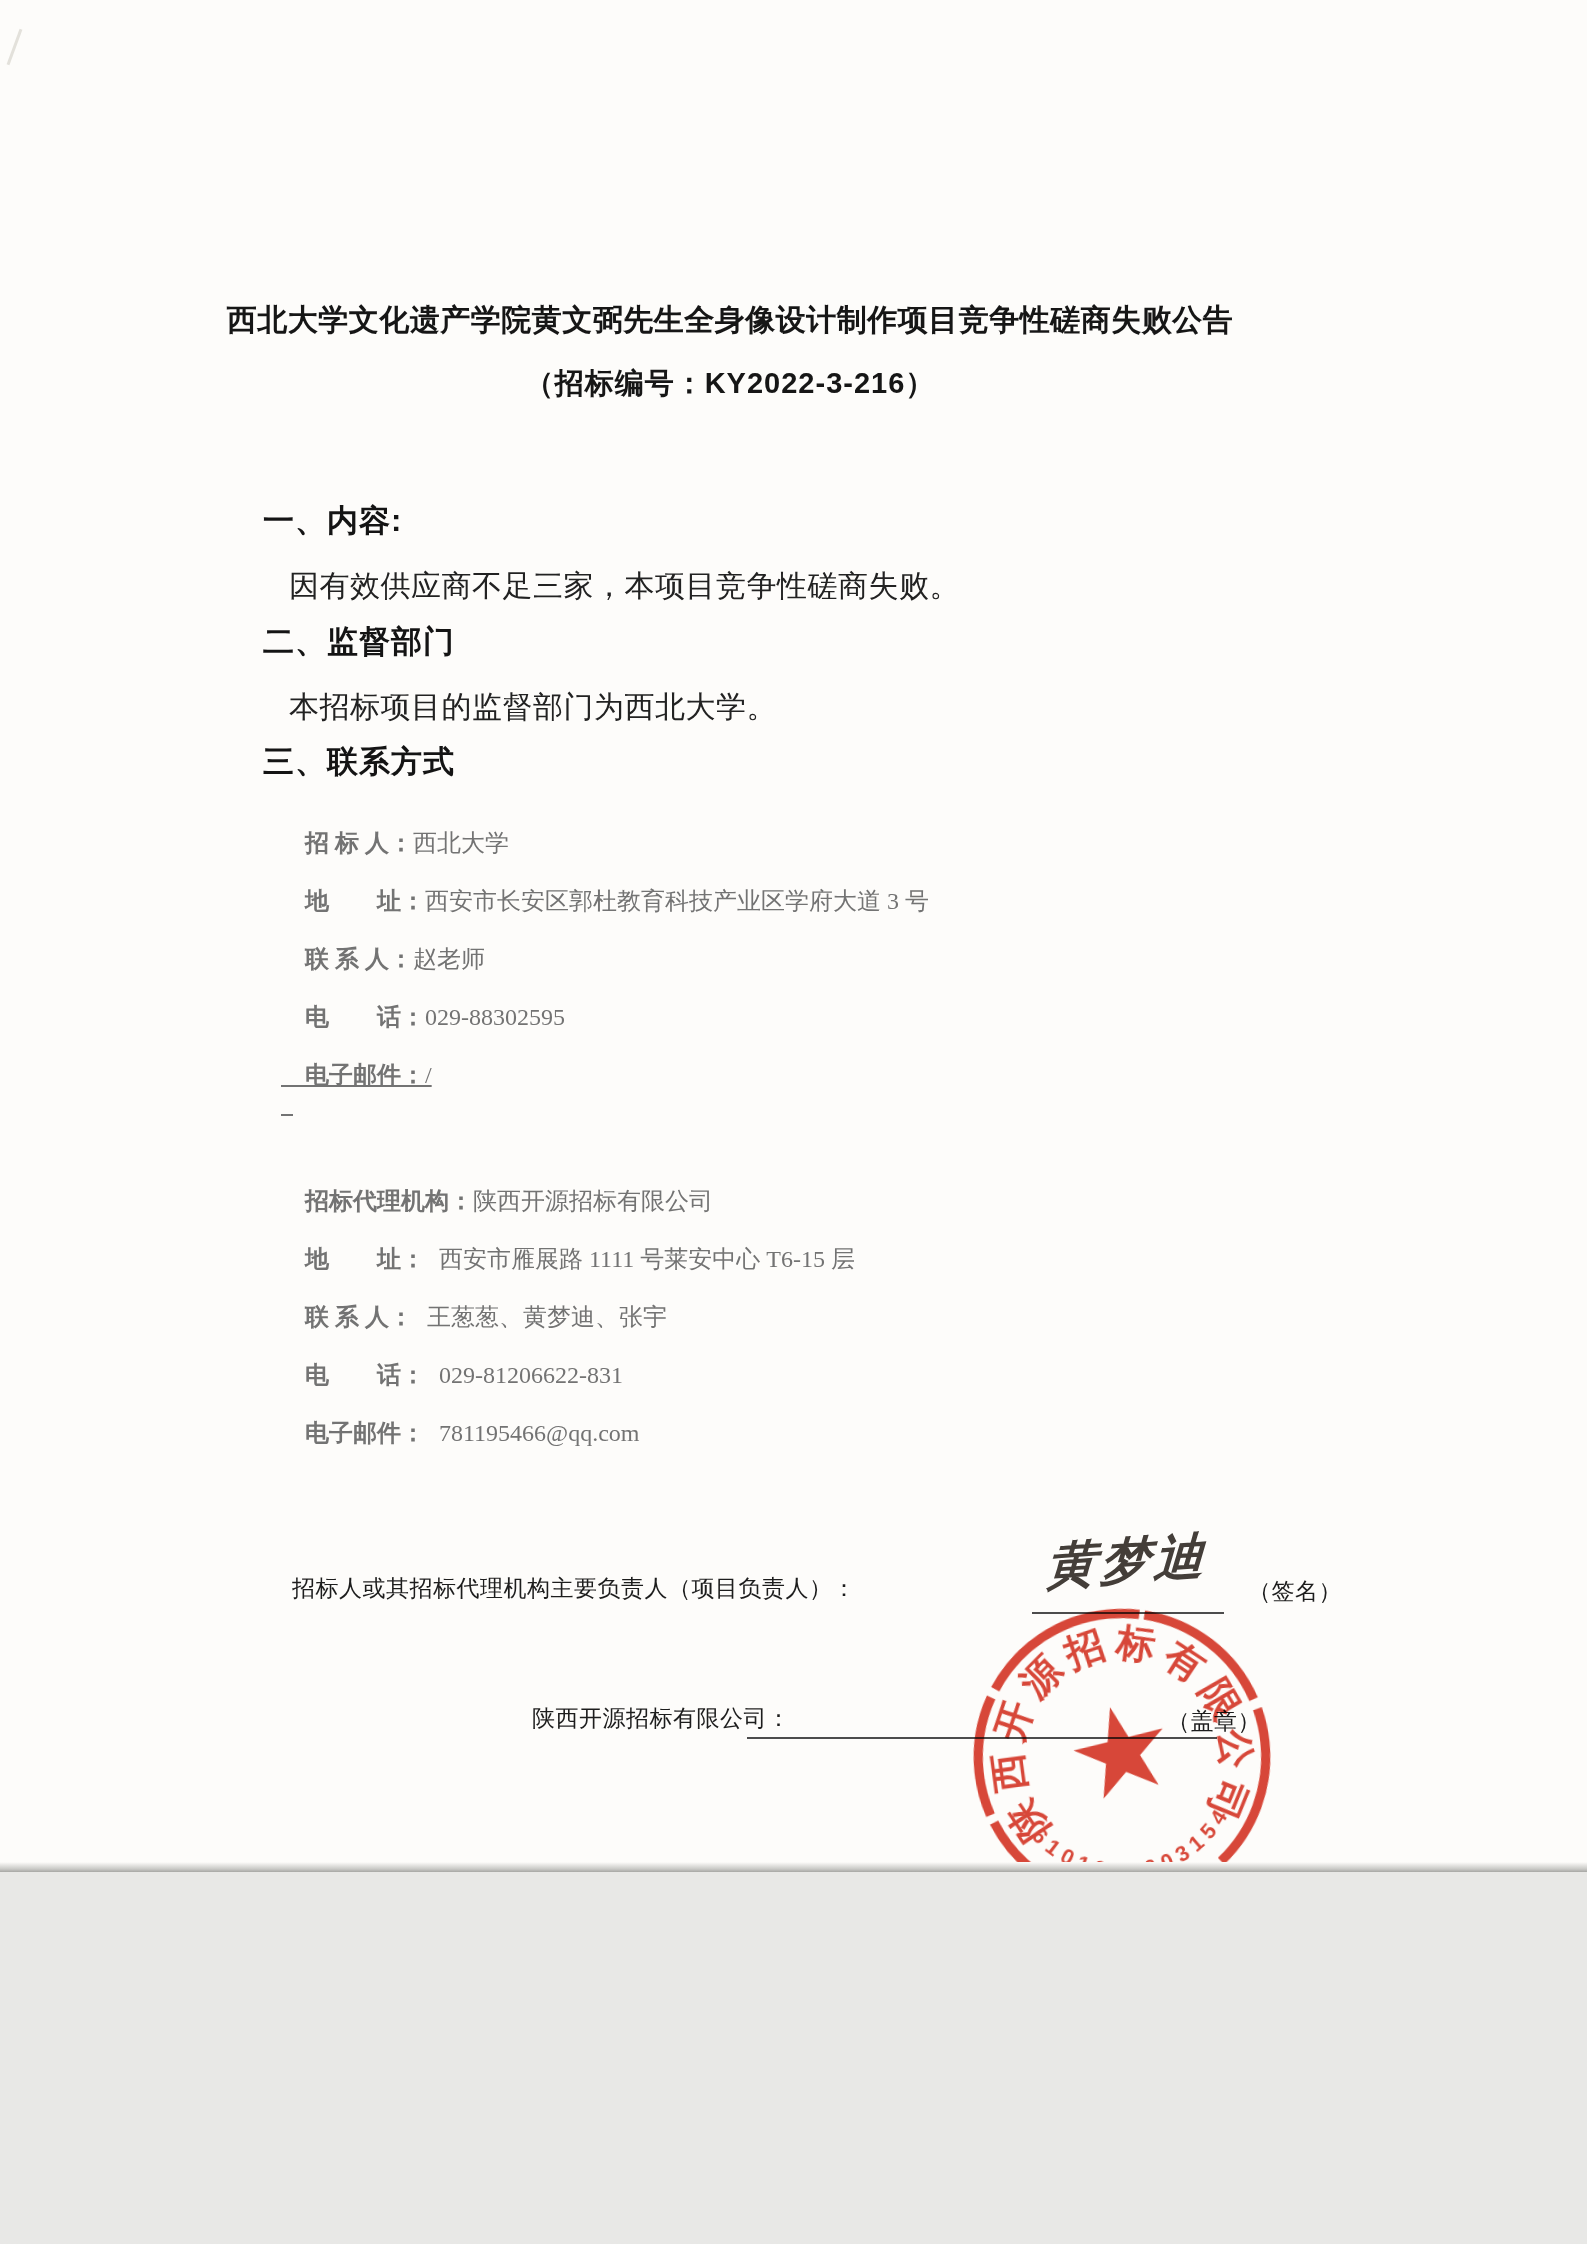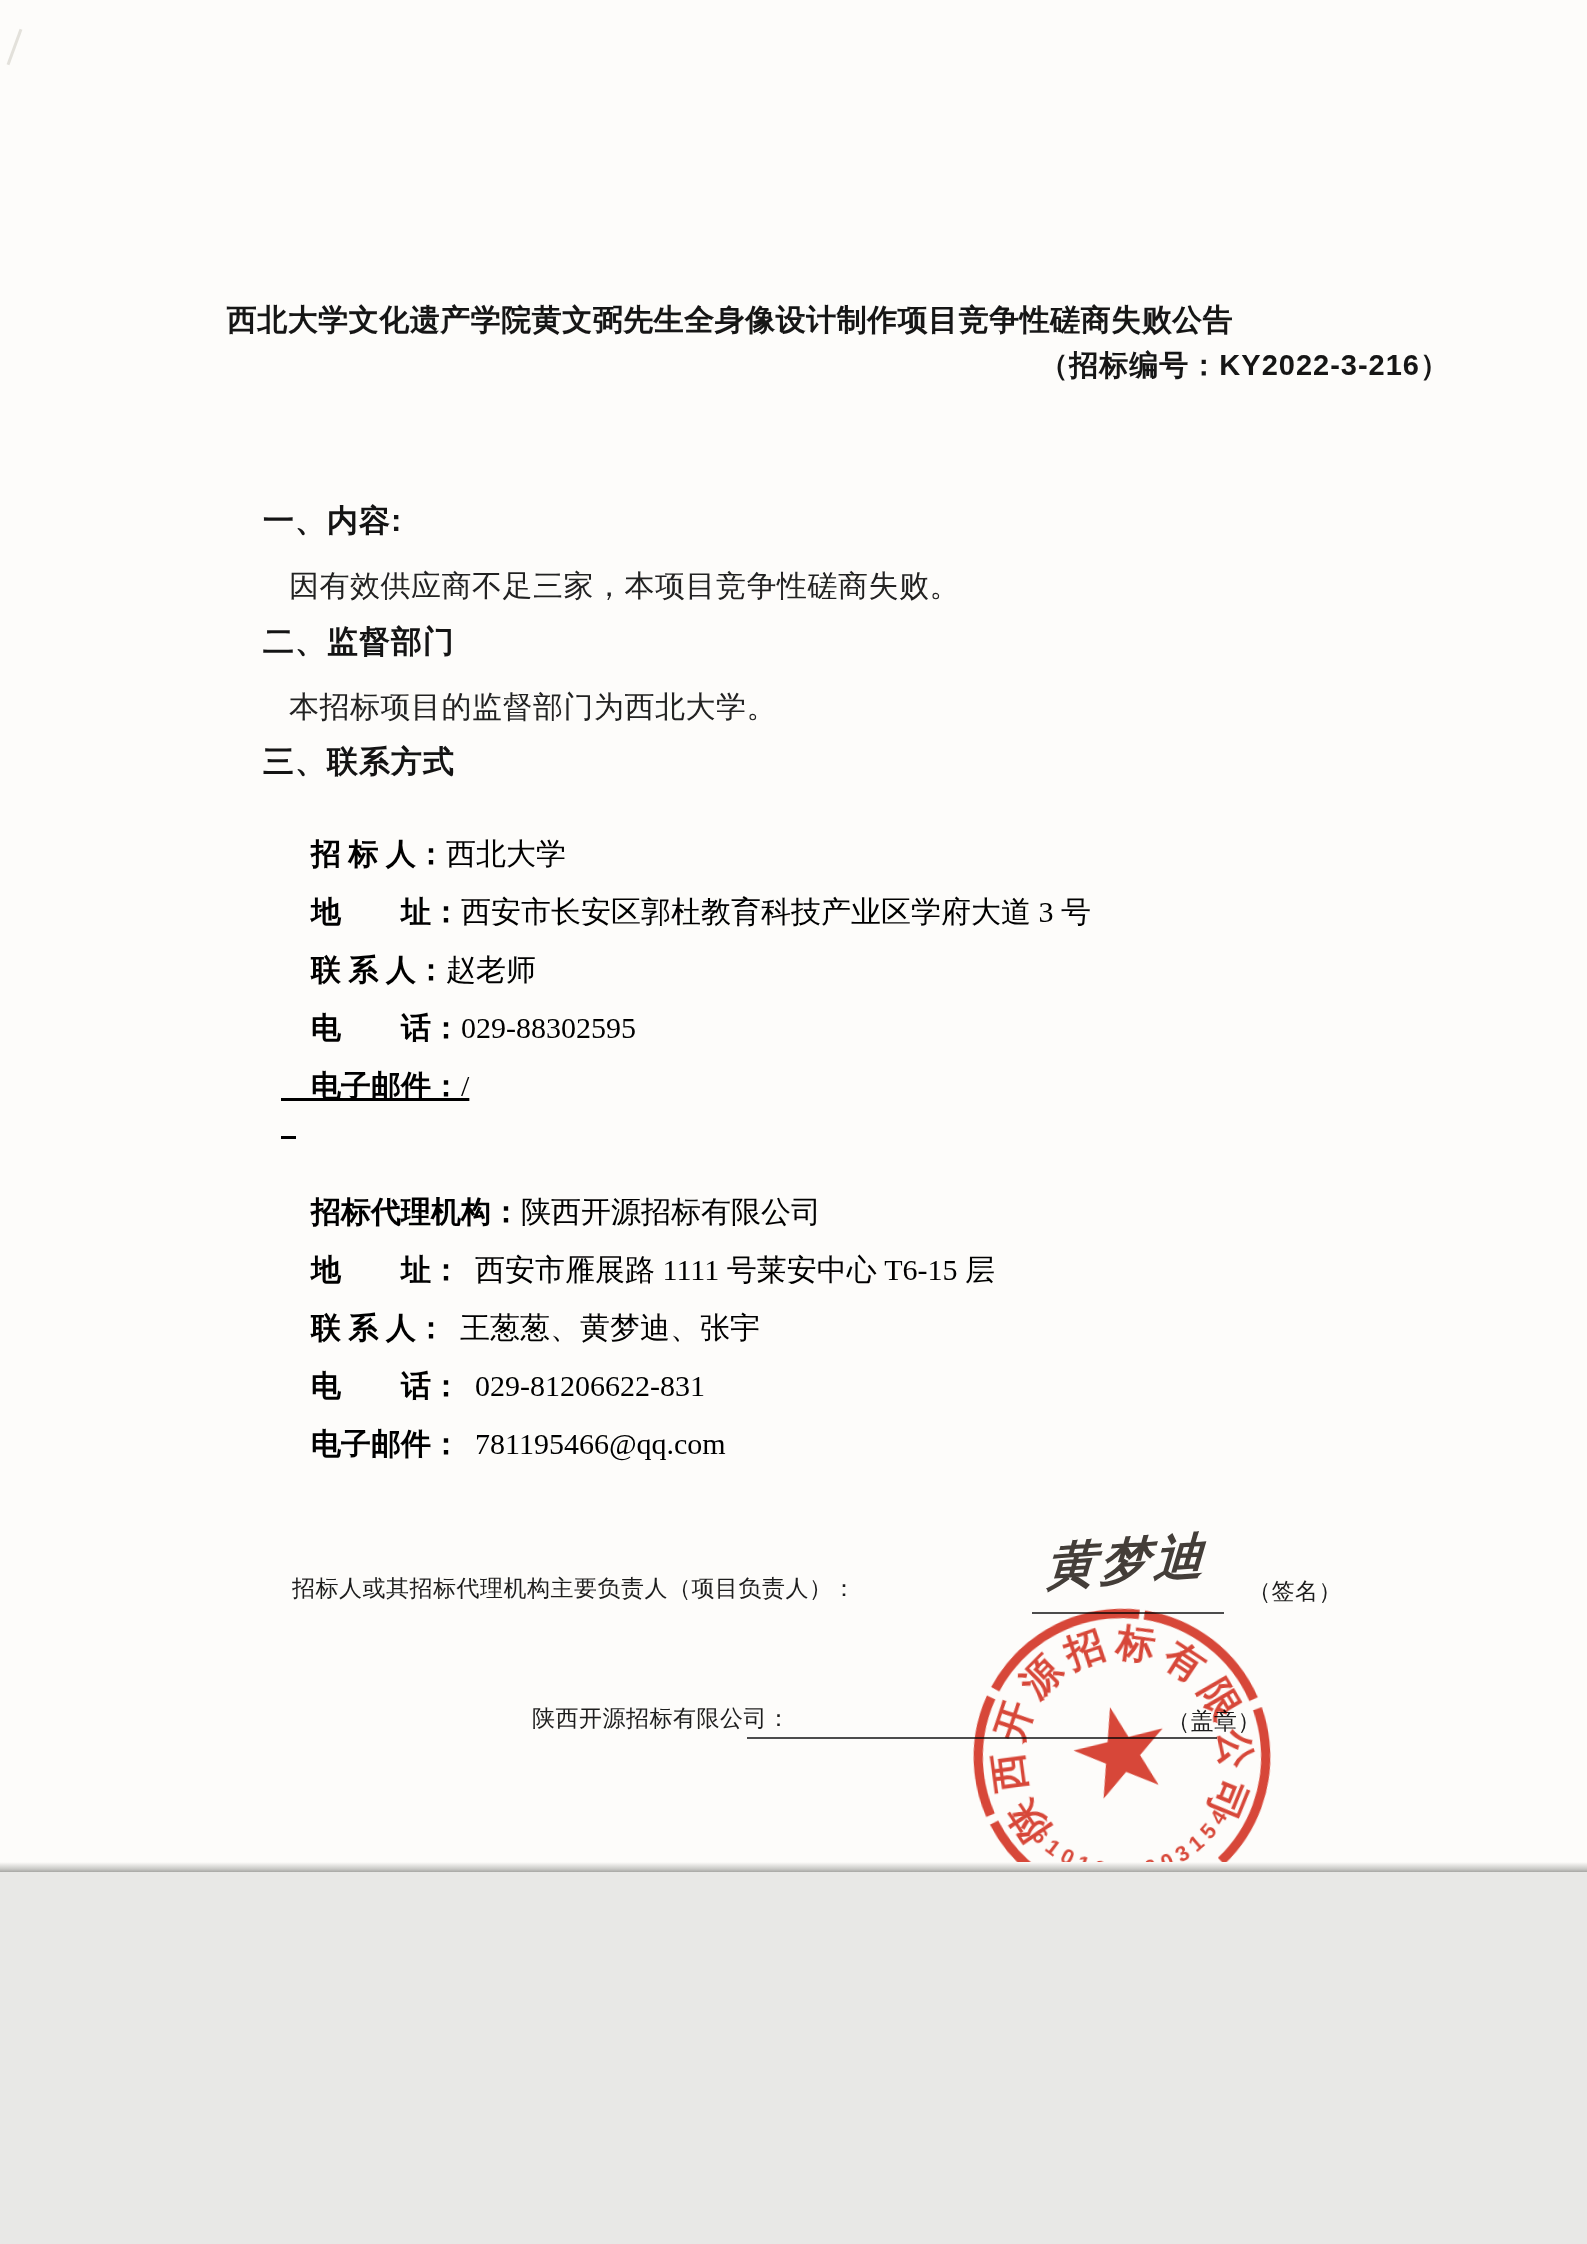--- a/index.html
+++ b/index.html
@@ -10,33 +10,33 @@
     background:#fdfcfa;
     overflow:hidden;
     font-family:"Liberation Serif",serif;
     color:#1f1f1f;
   }
   .center-line{
     position:absolute;left:10px;width:1440px;text-align:center;
     font-family:"Liberation Sans",sans-serif;font-weight:700;color:#161616;
   }
   .doc-title{top:300px;font-size:30px;letter-spacing:0.5px;}
-  .doc-subtitle{top:346px;font-size:29px;letter-spacing:1px;text-align:right;}
+  .doc-subtitle{top:364px;font-size:29px;letter-spacing:1px;}
   .sec-heading{
     position:absolute;left:263px;
     font-family:"Liberation Sans",sans-serif;font-weight:700;
     font-size:31px;color:#141414;letter-spacing:1px;white-space:pre-wrap;
   }
   .sec-body{
     position:absolute;left:289px;
     font-size:30px;letter-spacing:0.5px;white-space:pre-wrap;color:#222;
   }
   .c-row{
     position:absolute;left:281px;
-    font-size:30px;white-space:pre-wrap;color:#000000;
+    font-size:24px;white-space:pre-wrap;color:#737373;
   }
   .c-row .lbl{white-space:pre-wrap;font-weight:600;}
   .c-row .val{white-space:pre-wrap;}
   .c-row.agency .val{margin-left:14px;}
   .sig-text{
     position:absolute;font-size:23px;color:#1d1d1d;letter-spacing:0.5px;white-space:pre-wrap;
   }
   .sig-hand{
     position:absolute;left:1046px;top:1528px;
     font-family:cursive;

